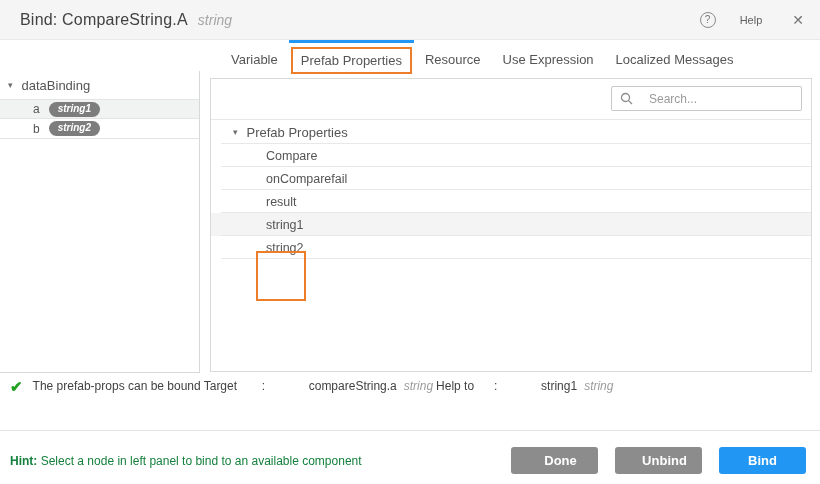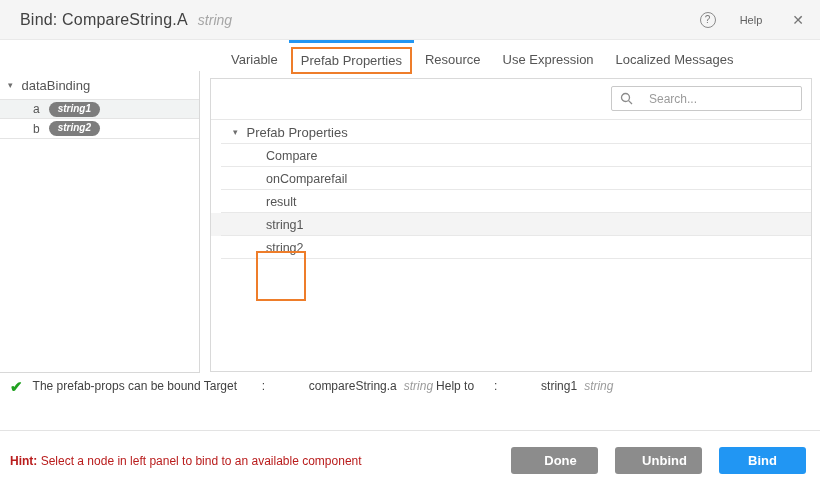--- a/index.html
+++ b/index.html
@@ -72,21 +72,21 @@
   .status-lines { display:flex; flex-direction:row; gap:3px; }
   .status-row { display:flex; }
   .s-label { display:inline-block; width:58px; }
   .s-colon { display:inline-block; width:25px; }
   .s-value { margin-left:22px; margin-right:7px; }
   .s-type { font-style:italic; color:#9c9c9c; }
 
   
   .footer { position:absolute; left:0; right:0; bottom:0; top:430px; border-top:1px solid #e3e3e3;
             display:flex; align-items:center; padding:6px 14px 0 10px; background:#fff; }
-  .hint { font-size:12px; color:#b91c1c; }
+  .hint { font-size:12px; color:#15803d; }
   .hint b { font-weight:bold; }
   .footer-spacer { flex:1; }
   .btn { width:87px; height:27px; border:none; border-radius:3px; color:#fff; font-size:13px;
          font-weight:bold; font-family:"Liberation Sans", sans-serif; cursor:pointer; margin-left:17px; }
   .btn.gray { background:#8c8c8c;padding-left:12px; }
   .btn.blue { background:#2196f3; }
 </style>
 </head>
 <body>
 

